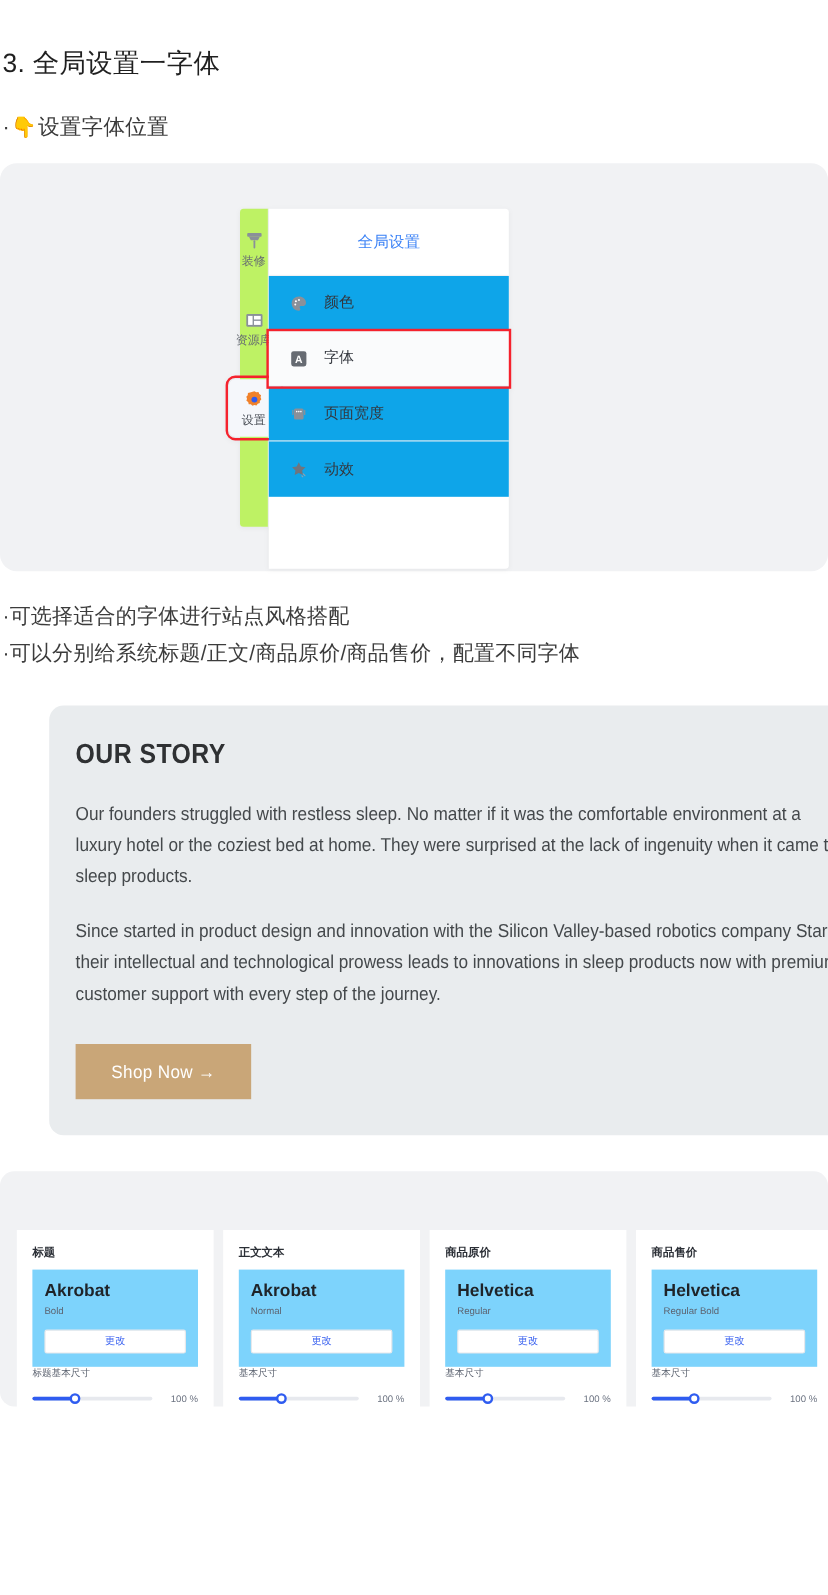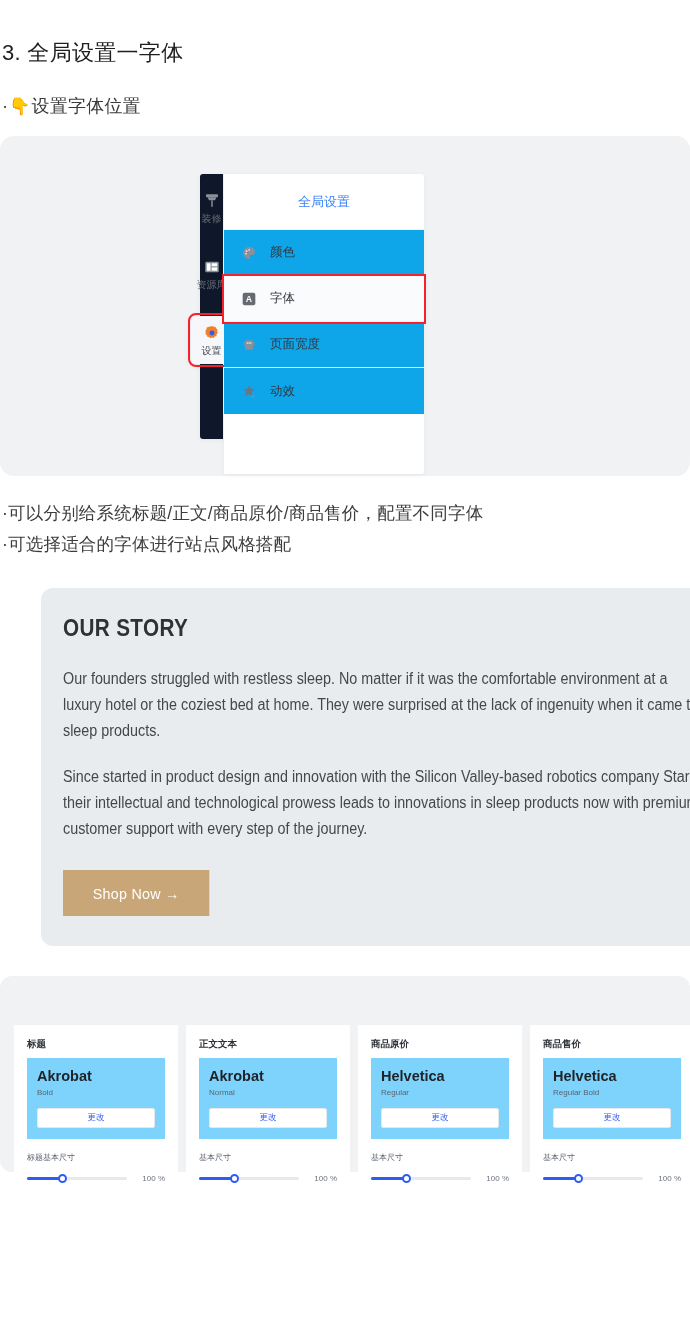--- a/index.html
+++ b/index.html
@@ -53,21 +53,21 @@
     left: 200px;
     top: 38px;
     display: flex;
     align-items: flex-start;
     filter: drop-shadow(0 1px 2px rgba(0,0,0,.05));
   }
 
   
   .rail {
     width: 24px;
-    background: #0f172a;
+    background: #bef264;
     border-radius: 3px 0 0 3px;
     padding: 10px 0 14px 0;
     display: flex;
     flex-direction: column;
     align-items: center;
     height: 265px;
     border-right: 1px solid #eceef1;
   }
   .rail-item {
     width: 42px;
@@ -212,21 +212,21 @@
     border-radius: 2px;
     color: #3a62f0;
     font-size: 8.5px;
     display: flex;
     align-items: center;
     justify-content: center;
     cursor: pointer;
     width: 100%;
     font-family: inherit;
   }
-  .size-label { font-size: 8px; color: #5c6370; margin-top: 13px; }
+  .size-label { font-size: 8px; color: #5c6370; }
   .slider-row {
     margin-top: 11px;
     display: flex;
     align-items: center;
     gap: 8px;
   }
   .track {
     position: relative;
     flex: 1;
     height: 3px;
@@ -352,22 +352,22 @@
         </span>
         <span>动效</span>
       </div>
 
 
     </div>
   </div>
 </div>
 
 <div class="bullet-block">
+  <div class="bl">·可选择适合的字体进行站点风格搭配</div>
   <div class="bl">·可以分别给系统标题/正文/商品原价/商品售价，配置不同字体</div>
-  <div class="bl">·可选择适合的字体进行站点风格搭配</div>
 </div>
 
 <div class="story">
   <h2>OUR STORY</h2>
   <p>Our founders struggled with restless sleep. No matter if it was the comfortable environment at a luxury hotel or the coziest bed at home. They were surprised at the lack of ingenuity when it came to sleep products.</p>
   <p>Since started in product design and innovation with the Silicon Valley-based robotics company Star, their intellectual and technological prowess leads to innovations in sleep products now with premium customer support with every step of the journey.</p>
   <button class="shop-btn">Shop Now →</button>
 </div>
 
 <div class="cards-wrap">

